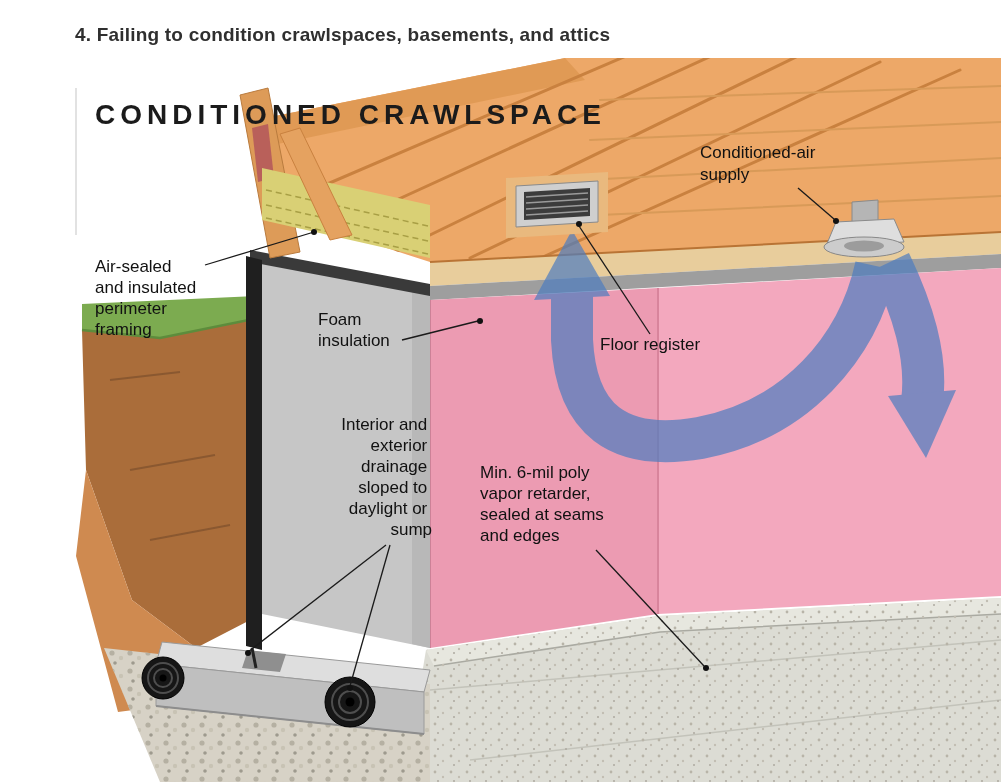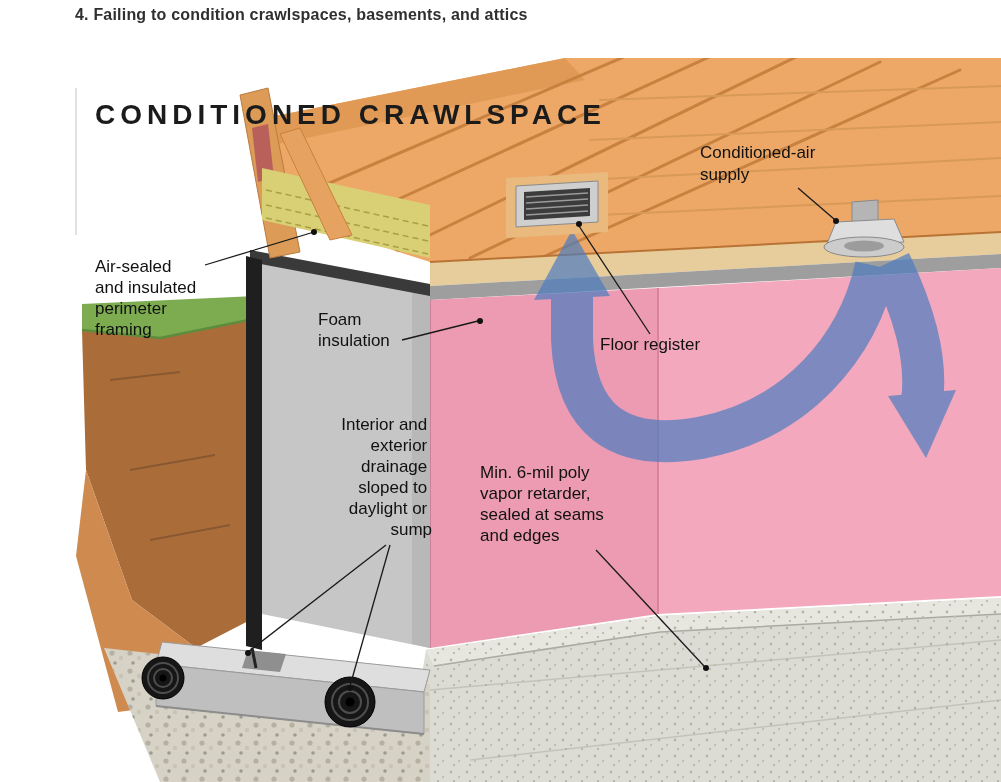--- a/index.html
+++ b/index.html
@@ -1,18 +1,18 @@
 <!DOCTYPE html>
 <html><head>
 <meta charset="utf-8">
 <style>
   html,body{margin:0;padding:0;background:#ffffff;}
   body{width:1001px;height:782px;position:relative;overflow:hidden;
        font-family:"Liberation Sans",sans-serif;}
-  .heading{position:absolute;left:75px;top:6px;font-size:16px;font-weight:bold;
+  .heading{position:absolute;left:75px;top:24px;font-size:19px;font-weight:bold;
            color:#2f2f2f;letter-spacing:0.2px;}
   svg{position:absolute;left:0;top:0;}
   svg text{font-family:"Liberation Sans",sans-serif;}
   .lbl{font-size:17px;fill:#111111;}
   .leader{stroke:#1a1a1a;stroke-width:1.3;fill:none;}
 </style>
 </head>
 <body>
 
 <div class="heading">4. Failing to condition crawlspaces, basements, and attics</div>

